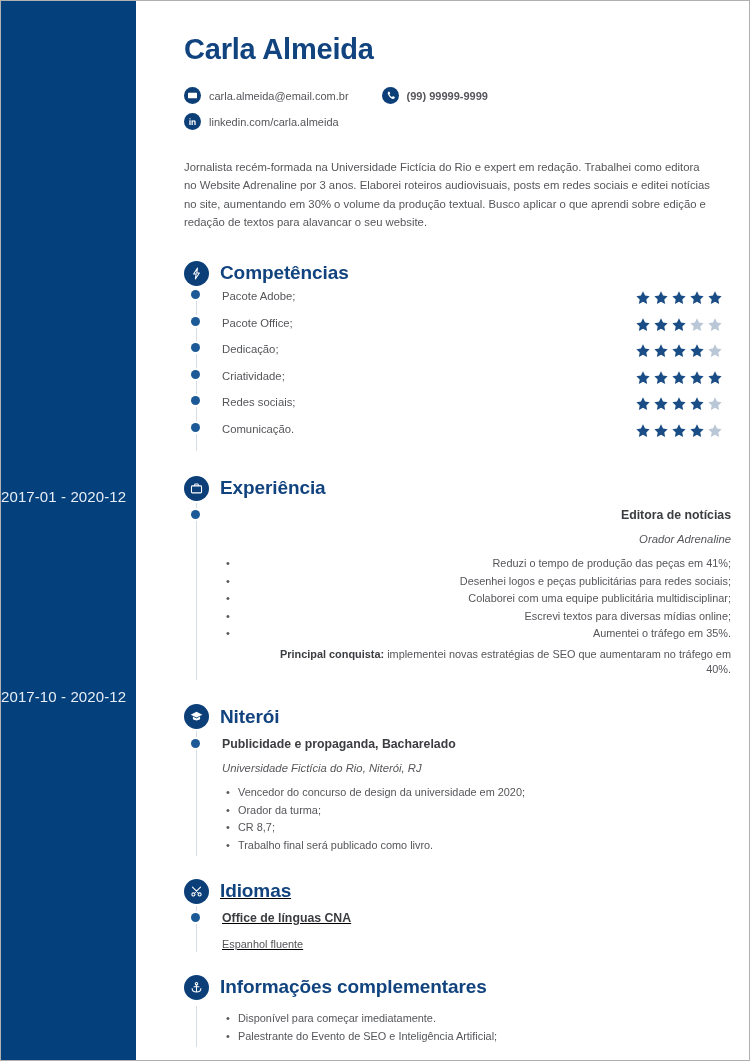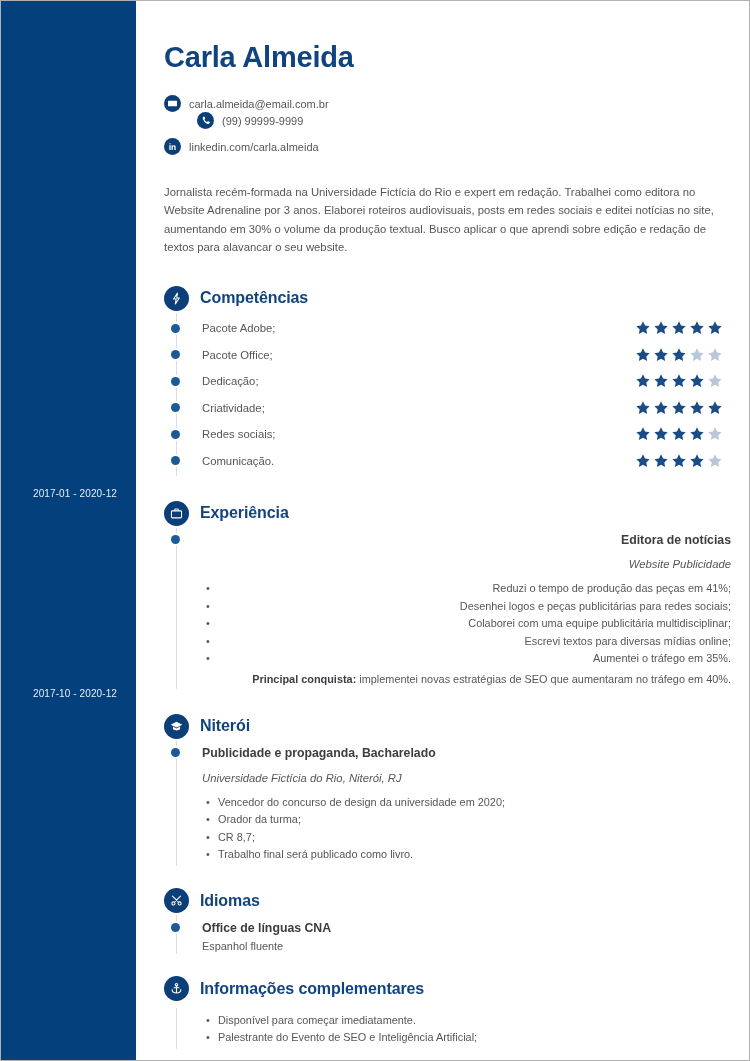--- a/index.html
+++ b/index.html
@@ -27,58 +27,58 @@
     width: 135px;
     height: 100%;
     background: #04407c;
   }
   .sidebar-date {
     position: absolute;
     left: 0;
     width: 116px;
     text-align: right;
     color: #e8eef6;
-    font-size: 10px;
+    font-size: 15px;
     letter-spacing: 0.1px;
     white-space: nowrap;
   }
   .content {
     position: absolute;
     left: 135px;
-    top: 16px;
+    top: 8px;
     right: 0;
-    padding: 0 18px 0 12px;
+    padding: 0 18px 0 32px;
     box-sizing: border-box;
   }
 
   
   .name {
     color: #11437f;
     font-size: 29px;
     font-weight: bold;
     letter-spacing: -0.2px;
     margin: 24px 0 0 16px;
   }
   .contacts {
     margin: 21px 0 0 16px;
   }
   .contact-row {
     display: flex;
-    align-items: flex-start;
+    align-items: flex-end;
     margin-bottom: 9px;
-    flex-direction: column;
   }
   .contact-item {
     display: flex;
     align-items: center;
     font-size: 11px;
     color: #55565a;
   }
   .contact-item + .contact-item {
     margin-left: 33px;
+    font-weight: bold;
   }
   .cbadge {
     width: 17px;
     height: 17px;
     border-radius: 50%;
     background: #0c3f78;
     display: inline-flex;
     align-items: center;
     justify-content: center;
     margin-right: 8px;
@@ -114,21 +114,21 @@
     background: #0c3f78;
     display: inline-flex;
     align-items: center;
     justify-content: center;
     flex: 0 0 auto;
     box-shadow: 0 0 0 2px #ffffff;
   }
   .sec-icon svg { display:block; }
   .sec-title {
     color: #11437f;
-    font-size: 16px;
+    font-size: 19px;
     font-weight: bold;
     margin-left: 11px;
     letter-spacing: -0.1px;
   }
   .sec-body {
     position: relative;
     padding-left: 38px;
     padding-bottom: 2px;
   }
   .timeline {
@@ -136,21 +136,20 @@
     left: 12px;
     top: -4px;
     bottom: 0;
     width: 1px;
     background: #d6dde6;
   }
 
   
   .skill-row {
     display: flex;
-    align-items: center;
     height: 26.5px;
     position: relative;
     gap: 44px;
   }
   .dot {
     position: absolute;
     left: -31px;
     width: 9px;
     height: 9px;
     border-radius: 50%;
@@ -209,25 +208,25 @@
     font-size: 10.9px;
     color: #55565a;
     margin-top: 4px;
     line-height: 1.42;
     margin-left: 48px;
   }
   .achievement b { color: #3b3d40; }
   .lang-sub {
     font-size: 10.9px;
     color: #55565a;
-    margin-top: 6px;
+    margin-top: 14px;
   }
   .sp-exp   { margin-top: 20px; text-align: right; }
   .sp-edu   { margin-top: 20px; }
-  .sp-lang  { margin-top: 18px; }
+  .sp-lang  { margin-top: 18px; text-decoration: underline; }
   .sp-info  { margin-top: 18px; }
   .sp-comp  { margin-top: 25px; }
 </style>
 </head>
 <body>
 
 <div class="page">
 
   <div class="sidebar"></div>
 
@@ -421,21 +420,21 @@
         </span>
         <span class="sec-title">Experiência</span>
       </div>
       <div class="sec-body">
         <div class="timeline"></div>
         <div class="entry">
           <div class="entry-title">
             <span class="dot" style="top:5px;"></span>
             <span>Editora de notícias</span>
           </div>
-          <div class="entry-sub">Website Publicidade</div>
+          <div class="entry-sub">Orador Adrenaline</div>
           <ul class="blist">
             <li>Reduzi o tempo de produção das peças em 41%;</li>
             <li>Desenhei logos e peças publicitárias para redes sociais;</li>
             <li>Colaborei com uma equipe publicitária multidisciplinar;</li>
             <li>Escrevi textos para diversas mídias online;</li>
             <li>Aumentei o tráfego em 35%.</li>
           </ul>
           <div class="achievement">
             <b>Principal conquista:</b><span> implementei novas estratégias de SEO que aumentaram no tráfego em 40%.</span>
           </div>

